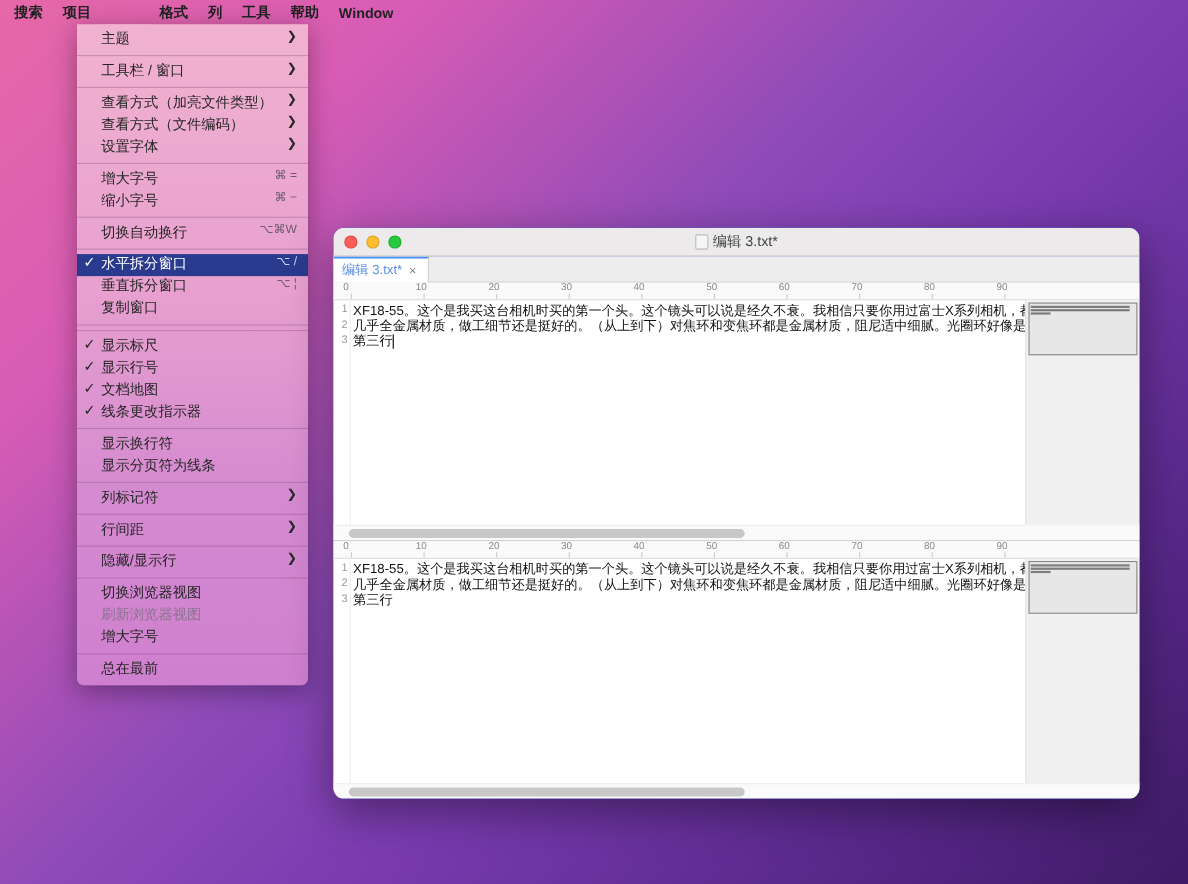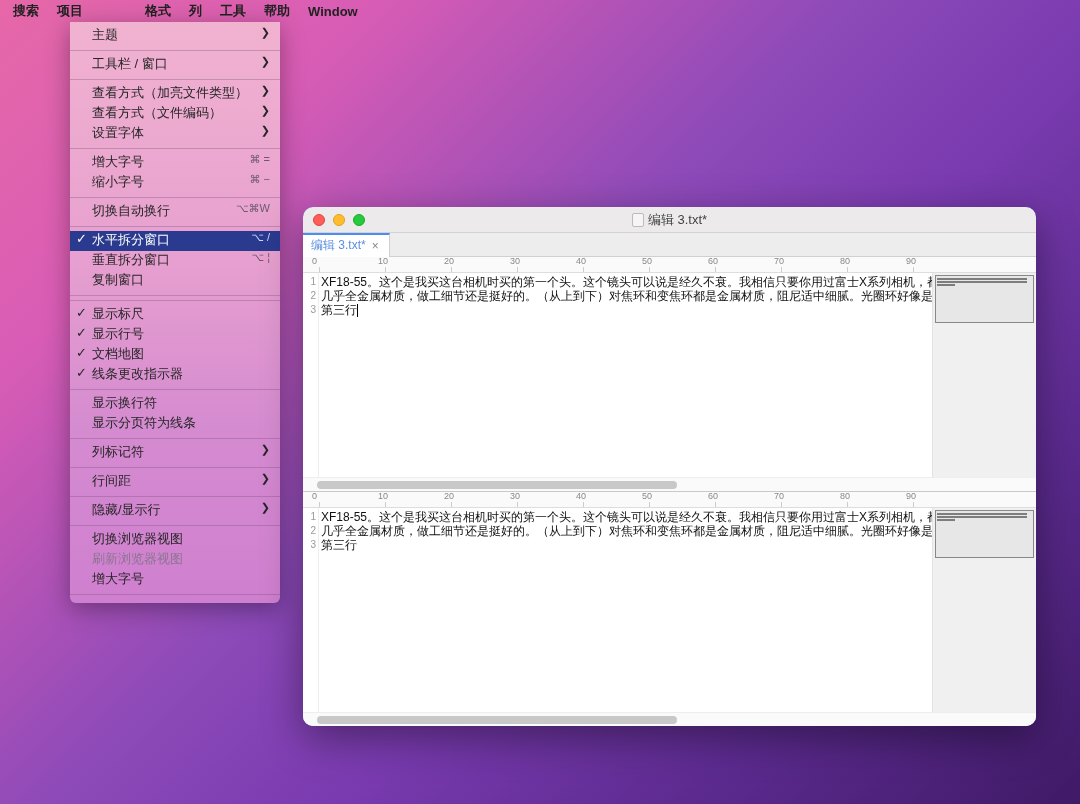--- a/index.html
+++ b/index.html
@@ -154,20 +154,23 @@
     <div class="row">
       <span>切换浏览器视图</span>
     </div>
     <div class="row disabled">
       <span>刷新浏览器视图</span>
     </div>
     <div class="row">
       <span>增大字号</span>
     </div>
     <div class="sep"></div>
+    <div class="row">
+      <span>总在最前</span>
+    </div>
   </div>
 
 <div class="editor">
   <div class="titlebar">
     <div class="traffic">
       <div class="dot red"></div>
       <div class="dot yellow"></div>
       <div class="dot green"></div>
     </div>
     <div class="titlec">

